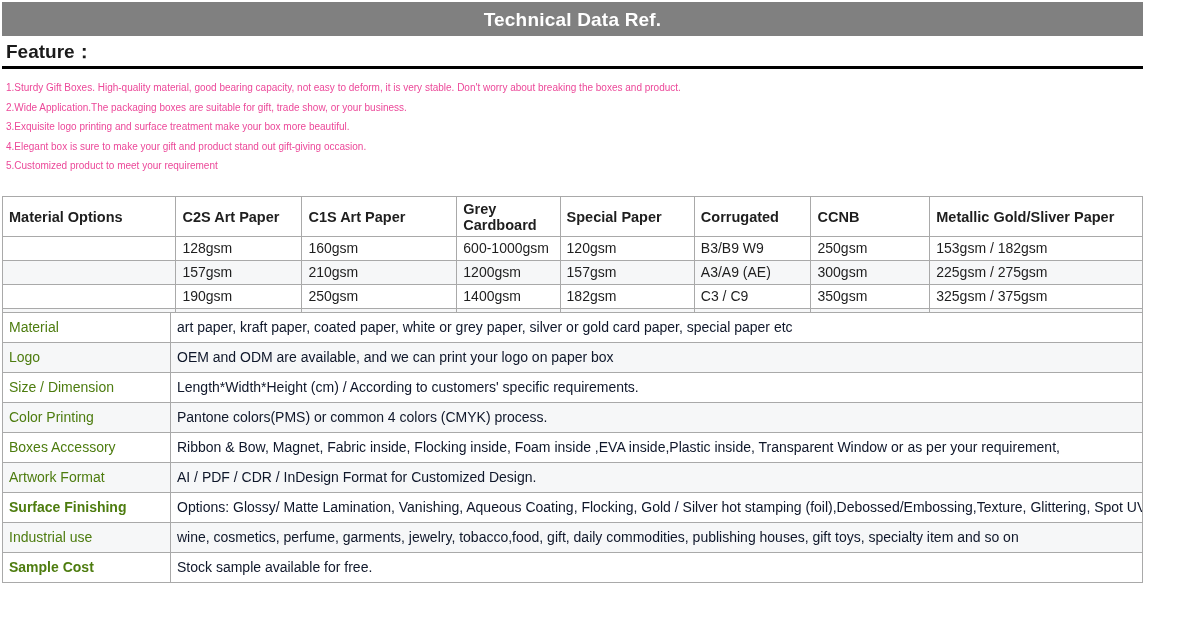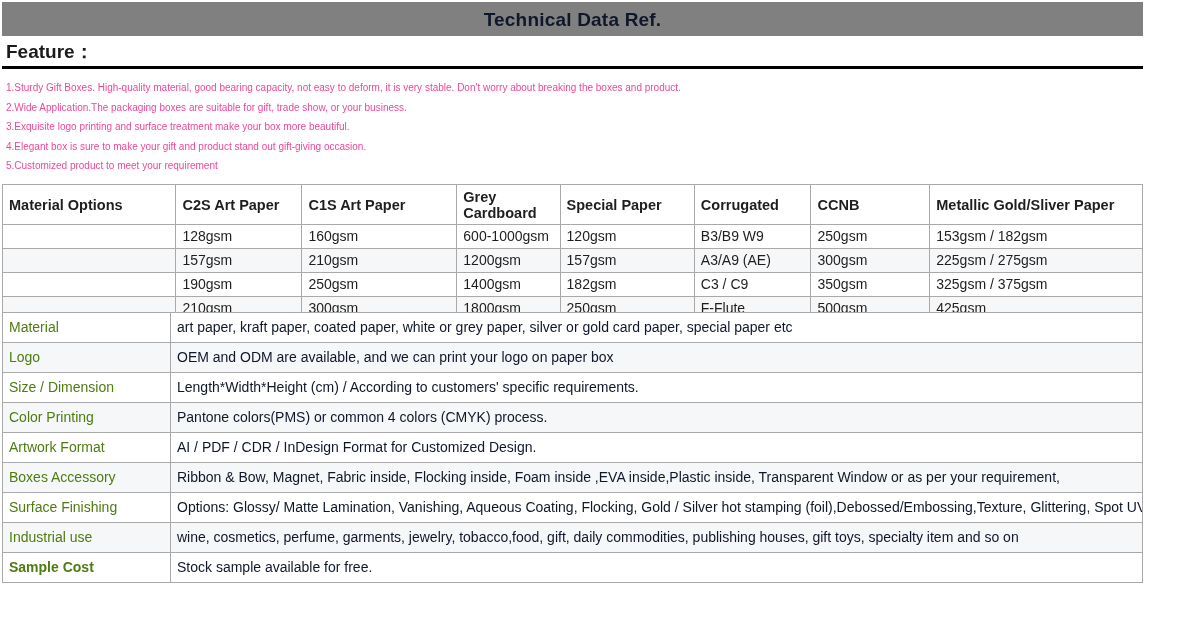--- a/index.html
+++ b/index.html
@@ -26,21 +26,21 @@
     left: 2px;
     top: 2px;
     width: 1141px;
     height: 34px;
     background: #808080;
     display: flex;
     align-items: center;
     justify-content: center;
   }
   .banner-title {
-    color: #0f172a;
+    color: #ffffff;
     font-size: 19px;
     font-weight: bold;
     letter-spacing: 0.2px;
     line-height: 1;
   }
 
   
   .feature-head {
     position: absolute;
     left: 2px;
@@ -93,21 +93,21 @@
     text-align: left;
     vertical-align: middle;
     font-weight: normal;
     line-height: 17px;
     box-sizing: border-box;
     overflow: hidden;
     white-space: nowrap;
   }
 
   
-  #material-table { top: 184px; }
+  #material-table { top: 196px; }
   #material-table th {
     font-weight: bold;
     font-size: 14.5px;
     height: 40px;
     white-space: normal;
     line-height: 16px;
     background: #ffffff;
     vertical-align: middle;
   }
   #material-table td { height: 20px; }
@@ -221,29 +221,29 @@
         </tr>
         <tr>
           <td class="spec-label" style="width: 168px;">Size / Dimension</td>
           <td class="spec-value">Length*Width*Height (cm) / According to customers' specific requirements.</td>
         </tr>
         <tr>
           <td class="spec-label" style="width: 168px;">Color Printing</td>
           <td class="spec-value">Pantone colors(PMS) or common 4 colors (CMYK) process.</td>
         </tr>
         <tr>
+          <td class="spec-label" style="width: 168px;">Boxes Accessory</td>
+          <td class="spec-value">Ribbon &amp; Bow, Magnet, Fabric inside, Flocking inside, Foam inside ,EVA inside,Plastic inside, Transparent Window or as per your requirement,</td>
+        </tr>
+        <tr>
           <td class="spec-label" style="width: 168px;">Artwork Format</td>
           <td class="spec-value">AI / PDF / CDR / InDesign Format for Customized Design.</td>
         </tr>
-        <tr>
-          <td class="spec-label" style="width: 168px;">Boxes Accessory</td>
-          <td class="spec-value">Ribbon &amp; Bow, Magnet, Fabric inside, Flocking inside, Foam inside ,EVA inside,Plastic inside, Transparent Window or as per your requirement,</td>
-        </tr>
         <tr class="row-tall">
-          <td class="spec-label" style="width: 168px;">Surface Finishing</td>
+          <td class="spec-label" style="width: 168px; font-weight: bold;">Surface Finishing</td>
           <td class="spec-value">Options: Glossy/ Matte Lamination, Vanishing, Aqueous Coating, Flocking, Gold / Silver hot stamping (foil),Debossed/Embossing,Texture, Glittering, Spot UV as Following Pictures and Videos.</td>
         </tr>
         <tr>
           <td class="spec-label" style="width: 168px;">Industrial use</td>
           <td class="spec-value">wine, cosmetics, perfume, garments, jewelry, tobacco,food, gift, daily commodities, publishing houses, gift toys, specialty item and so on</td>
         </tr>
         <tr>
           <td class="spec-label" style="width: 168px; font-weight: bold;">Sample Cost</td>
           <td class="spec-value">Stock sample available for free.</td>
         </tr>

